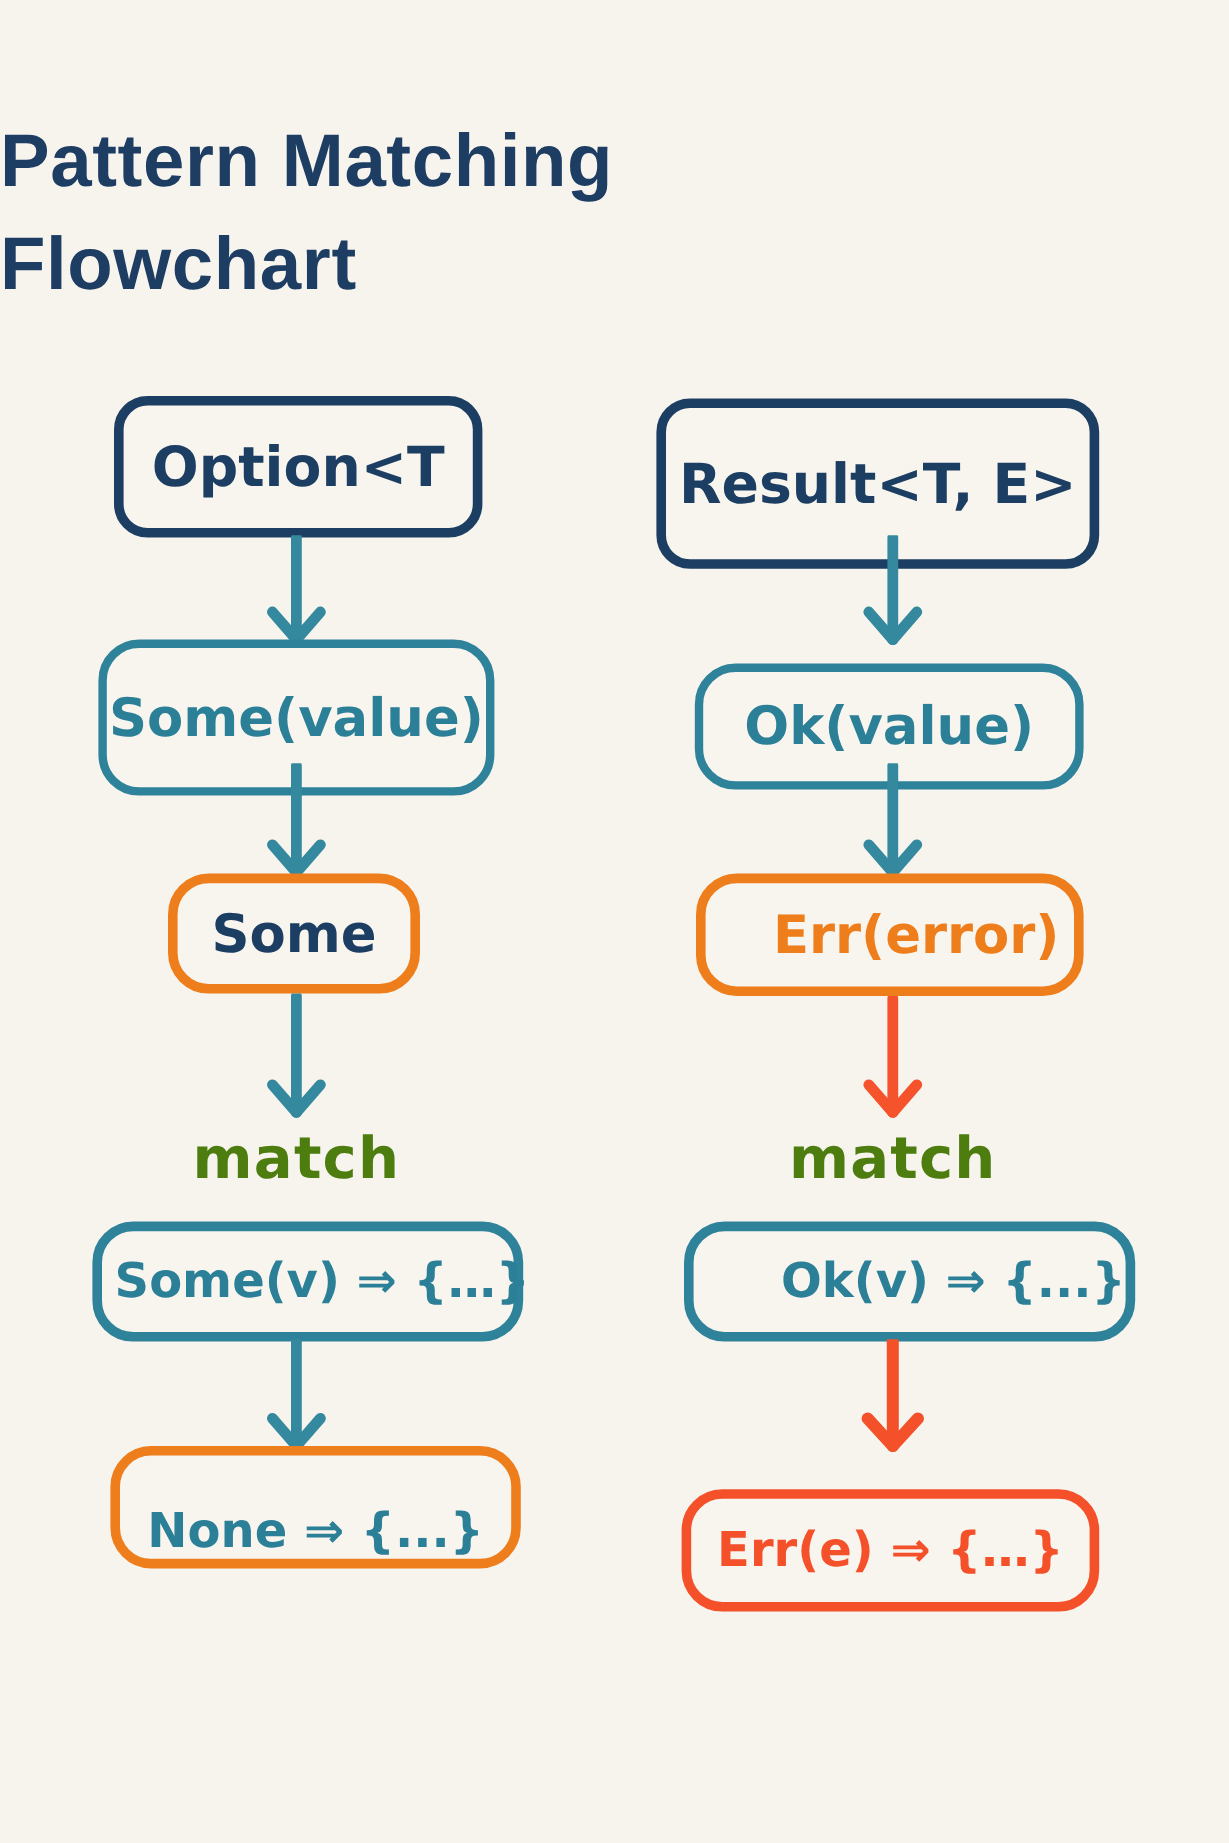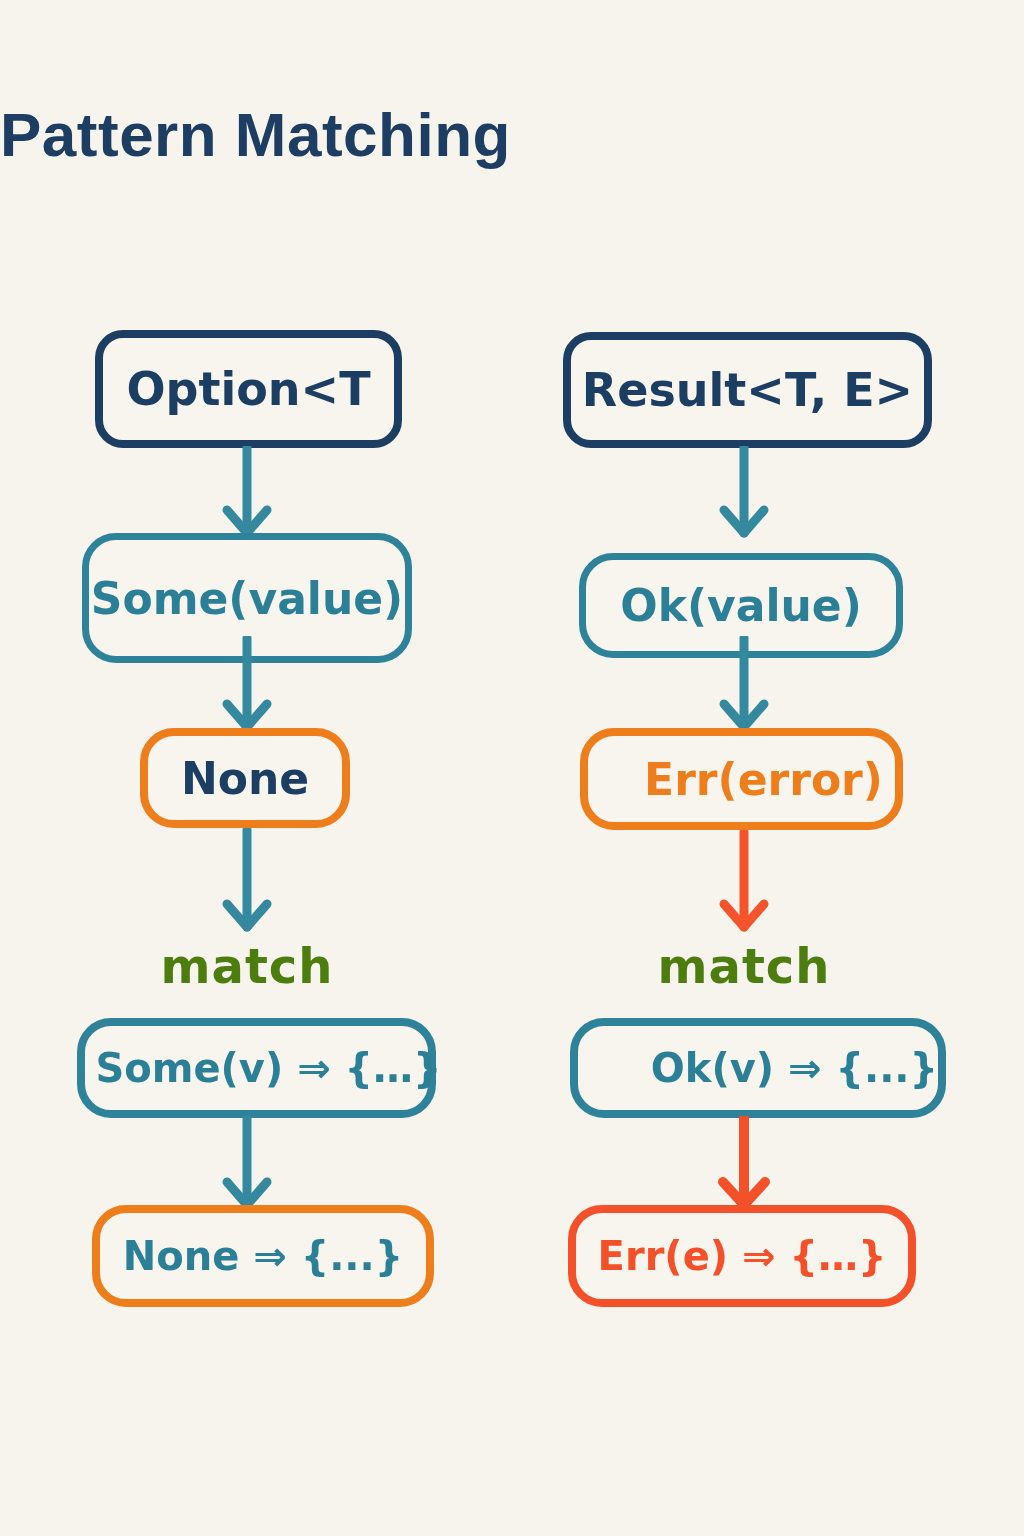--- a/index.html
+++ b/index.html
@@ -34,23 +34,23 @@
     align-items: center;
     justify-content: center;
     background: #f8f5ef;
     font-weight: 700;
     white-space: nowrap;
   }
   
   .navy-box   { border: 8px solid #1c3e63; color: #1c3e63; border-radius: 28px; }
   .teal-box   { border: 7px solid #2e8299; color: #2b7f97; border-radius: 34px; }
   .orange-box { border: 8px solid #ee7d1b; border-radius: 34px; }
-  .red-box    { border: 8px solid #f4512b; border-radius: 34px; }
+  .red-box    { border: 8px solid #f4512b; border-radius: 34px; margin-top: 36px; }
   .text-navy   { color: #1c3e63; }
-  .text-teal   { color: #2b7f97; }
+  .text-teal   { color: #2b7f97; align-items: flex-end; }
   .text-orange { color: #ee7d1b; padding-left: 44px; }
   .text-red    { color: #f4512b; }
 
   .match-label {
     position: absolute;
     width: 360px;
     text-align: center;
     color: #4d7c0f;
     font-size: 48px;
     font-weight: 700;
@@ -64,20 +64,21 @@
   .fs44 { font-size: 44px; }
   .fs40 { font-size: 40px; }
 </style>
 </head>
 <body>
 
 <div id="canvas">
 
   <div class="title">
     <div>Pattern Matching</div>
+    <div>Flowchart</div>
   </div>
 
   <div class="node navy-box fs46" style="left:95px; top:330px; width:307px; height:118px;">
     <span>Option&lt;T</span>
   </div>
 
   <svg class="arrow" style="left:217px; top:446px;" width="60" height="92" viewBox="0 0 60 92">
     <line x1="30" y1="2" x2="30" y2="87" stroke="#35899e" stroke-width="9" stroke-linecap="round"></line>
     <polyline points="10,64 30,87 50,64" fill="none" stroke="#35899e" stroke-width="9" stroke-linecap="round" stroke-linejoin="round"></polyline>
   </svg>
@@ -85,21 +86,21 @@
   <div class="node teal-box fs44" style="left:82px; top:533px; width:330px; height:130px;">
     <span>Some(value)</span>
   </div>
 
   <svg class="arrow" style="left:217px; top:636px;" width="60" height="96" viewBox="0 0 60 96">
     <line x1="30" y1="2" x2="30" y2="91" stroke="#35899e" stroke-width="9" stroke-linecap="round"></line>
     <polyline points="10,68 30,91 50,68" fill="none" stroke="#35899e" stroke-width="9" stroke-linecap="round" stroke-linejoin="round"></polyline>
   </svg>
 
   <div class="node orange-box text-navy fs44" style="left:140px; top:728px; width:210px; height:100px;">
-    <span>None</span>
+    <span>Some</span>
   </div>
 
   <svg class="arrow" style="left:217px; top:828px;" width="60" height="104" viewBox="0 0 60 104">
     <line x1="30" y1="2" x2="30" y2="99" stroke="#35899e" stroke-width="9" stroke-linecap="round"></line>
     <polyline points="10,76 30,99 50,76" fill="none" stroke="#35899e" stroke-width="9" stroke-linecap="round" stroke-linejoin="round"></polyline>
   </svg>
 
   <div class="match-label" style="left:67px; top:938px;">
     <span>match</span>
   </div>
@@ -110,21 +111,21 @@
 
   <svg class="arrow" style="left:217px; top:1116px;" width="60" height="94" viewBox="0 0 60 94">
     <line x1="30" y1="2" x2="30" y2="89" stroke="#35899e" stroke-width="9" stroke-linecap="round"></line>
     <polyline points="10,66 30,89 50,66" fill="none" stroke="#35899e" stroke-width="9" stroke-linecap="round" stroke-linejoin="round"></polyline>
   </svg>
 
   <div class="node orange-box text-teal fs40" style="left:92px; top:1205px; width:342px; height:102px;">
     <span>None ⇒ {...}</span>
   </div>
 
-  <div class="node navy-box fs46" style="left:563px; top:332px; width:369px; height:116px;justify-content:center;">
+  <div class="node navy-box fs46" style="left:547px; top:332px; width:369px; height:142px;justify-content:center;">
     <span>Result&lt;T, E&gt;</span>
   </div>
 
   <svg class="arrow" style="left:714px; top:446px;" width="60" height="92" viewBox="0 0 60 92">
     <line x1="30" y1="2" x2="30" y2="87" stroke="#35899e" stroke-width="9" stroke-linecap="round"></line>
     <polyline points="10,64 30,87 50,64" fill="none" stroke="#35899e" stroke-width="9" stroke-linecap="round" stroke-linejoin="round"></polyline>
   </svg>
 
   <div class="node teal-box fs44" style="left:579px; top:533px; width:324px; height:105px;margin-top:20px;">
     <span>Ok(value)</span>

